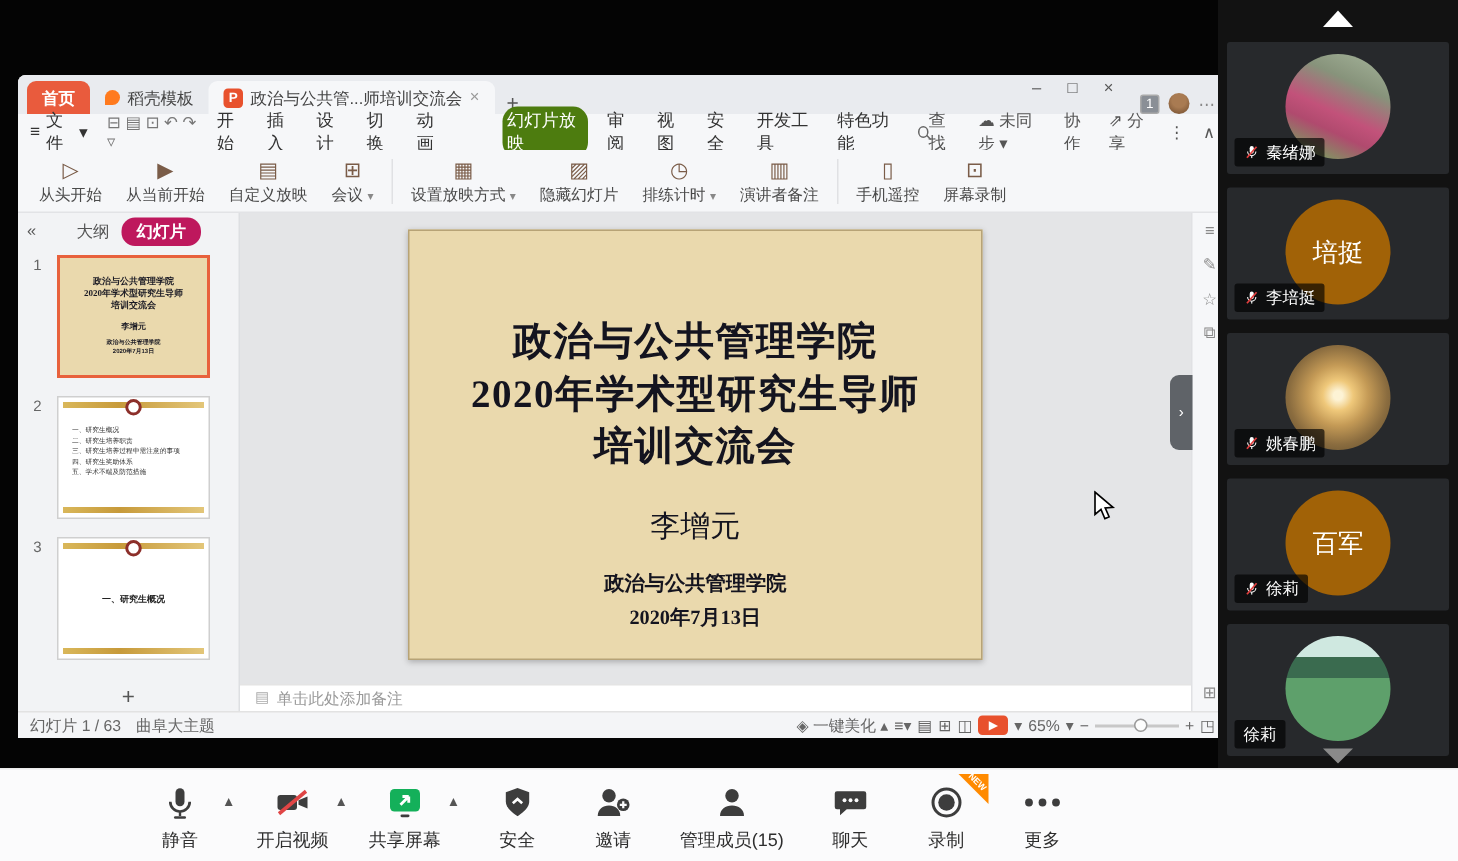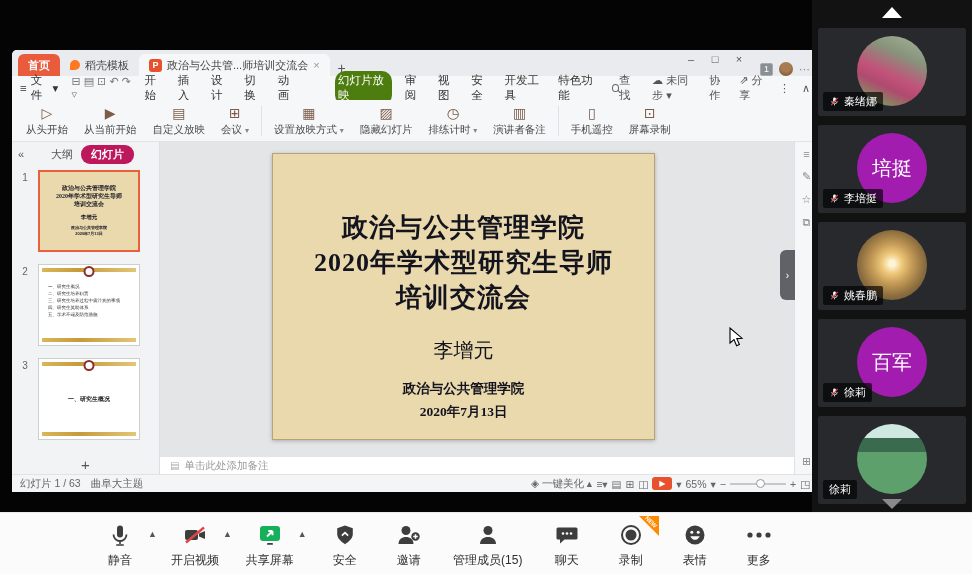--- a/index.html
+++ b/index.html
@@ -114,21 +114,21 @@
   .slider .knob { position:absolute; left:26px; top:-4px; width:9px; height:9px; border:1px solid #999;
     border-radius:50%; background:#fdfdfd; }
 
   
   .sidebar { position:absolute; left:812px; top:0; width:160px; height:512px; background:#121212; overflow:hidden; }
   .scroll-up { position:absolute; top:7px; left:50%; transform:translateX(-50%); width:0; height:0;
     border-left:10px solid transparent; border-right:10px solid transparent; border-bottom:11px solid #fff; }
   .tiles { position:absolute; top:28px; left:6px; right:6px; }
   .tile { height:88px; background:#27292c; border-radius:2px; margin-bottom:9px; position:relative;padding-left:8px; }
   .pav { position:absolute; top:8px; left:50%; transform:translateX(-50%); width:70px; height:70px; border-radius:50%; }
-  .pav.blue { background:#a21caf; color:#fff; font-size:20px; display:flex; align-items:center; justify-content:center; }
+  .pav.blue { background:#a16207; color:#fff; font-size:17px; display:flex; align-items:center; justify-content:center; }
   .pav.garden { background:linear-gradient(205deg,#9aa88f 12%,#87937b 30%,#c2527a 55%,#b04a6e 68%,#7d9a62 90%); }
   .pav.sunset { background:radial-gradient(circle at 50% 48%,#fdf3d5 6%,#efc87a 20%,#c49a56 40%,#8a6c3f 65%,#63502f 90%); }
   .pav.field { background:linear-gradient(#cfe8e0 0 20%,#3a6b4f 20% 40%,#5ea06b 40% 100%); }
   .plabel { position:absolute; left:5px; bottom:5px; background:rgba(0,0,0,.65); color:#fff; font-size:11px;
     display:flex; align-items:center; gap:4px; padding:2px 6px; border-radius:2px; }
   .scroll-down { position:absolute; bottom:3px; left:50%; transform:translateX(-50%); width:0; height:0;
     border-left:10px solid transparent; border-right:10px solid transparent; border-top:10px solid #8a8a8a; z-index:5; }
 
   
   .mtoolbar { position:absolute; left:0; top:512px; width:972px; height:62px; background:#fbfbfc;
@@ -517,31 +517,20 @@
             <circle cx="12" cy="12" r="5.5" fill="#3d3d3d"></circle>
           </svg>
         <div class="new-ribbon">
             <span>NEW</span>
           </div>
       </div>
       <span>录制</span>
     </div>
     <div class="mt-cell">
       <div class="mt-ico">
-          <svg width="24" height="24" viewBox="0 0 24 24">
-            <circle cx="12" cy="12" r="9.5" fill="#3d3d3d"></circle>
-            <circle cx="8.8" cy="9.3" r="1.5" fill="#fbfbfc"></circle>
-            <circle cx="15.2" cy="9.3" r="1.5" fill="#fbfbfc"></circle>
-            <path d="M7.3 13.2c1 2.5 3.1 3.6 4.7 3.6s3.7-1.1 4.7-3.6z" fill="#fbfbfc"></path>
-          </svg>
-        </div>
-      <span>表情</span>
-    </div>
-    <div class="mt-cell">
-      <div class="mt-ico">
           <svg width="26" height="24" viewBox="0 0 26 8">
             <g fill="#3d3d3d">
               <circle cx="4" cy="4" r="2.6"></circle>
               <circle cx="13" cy="4" r="2.6"></circle>
               <circle cx="22" cy="4" r="2.6"></circle>
             </g>
           </svg>
         </div>
       <span>更多</span>
     </div>

